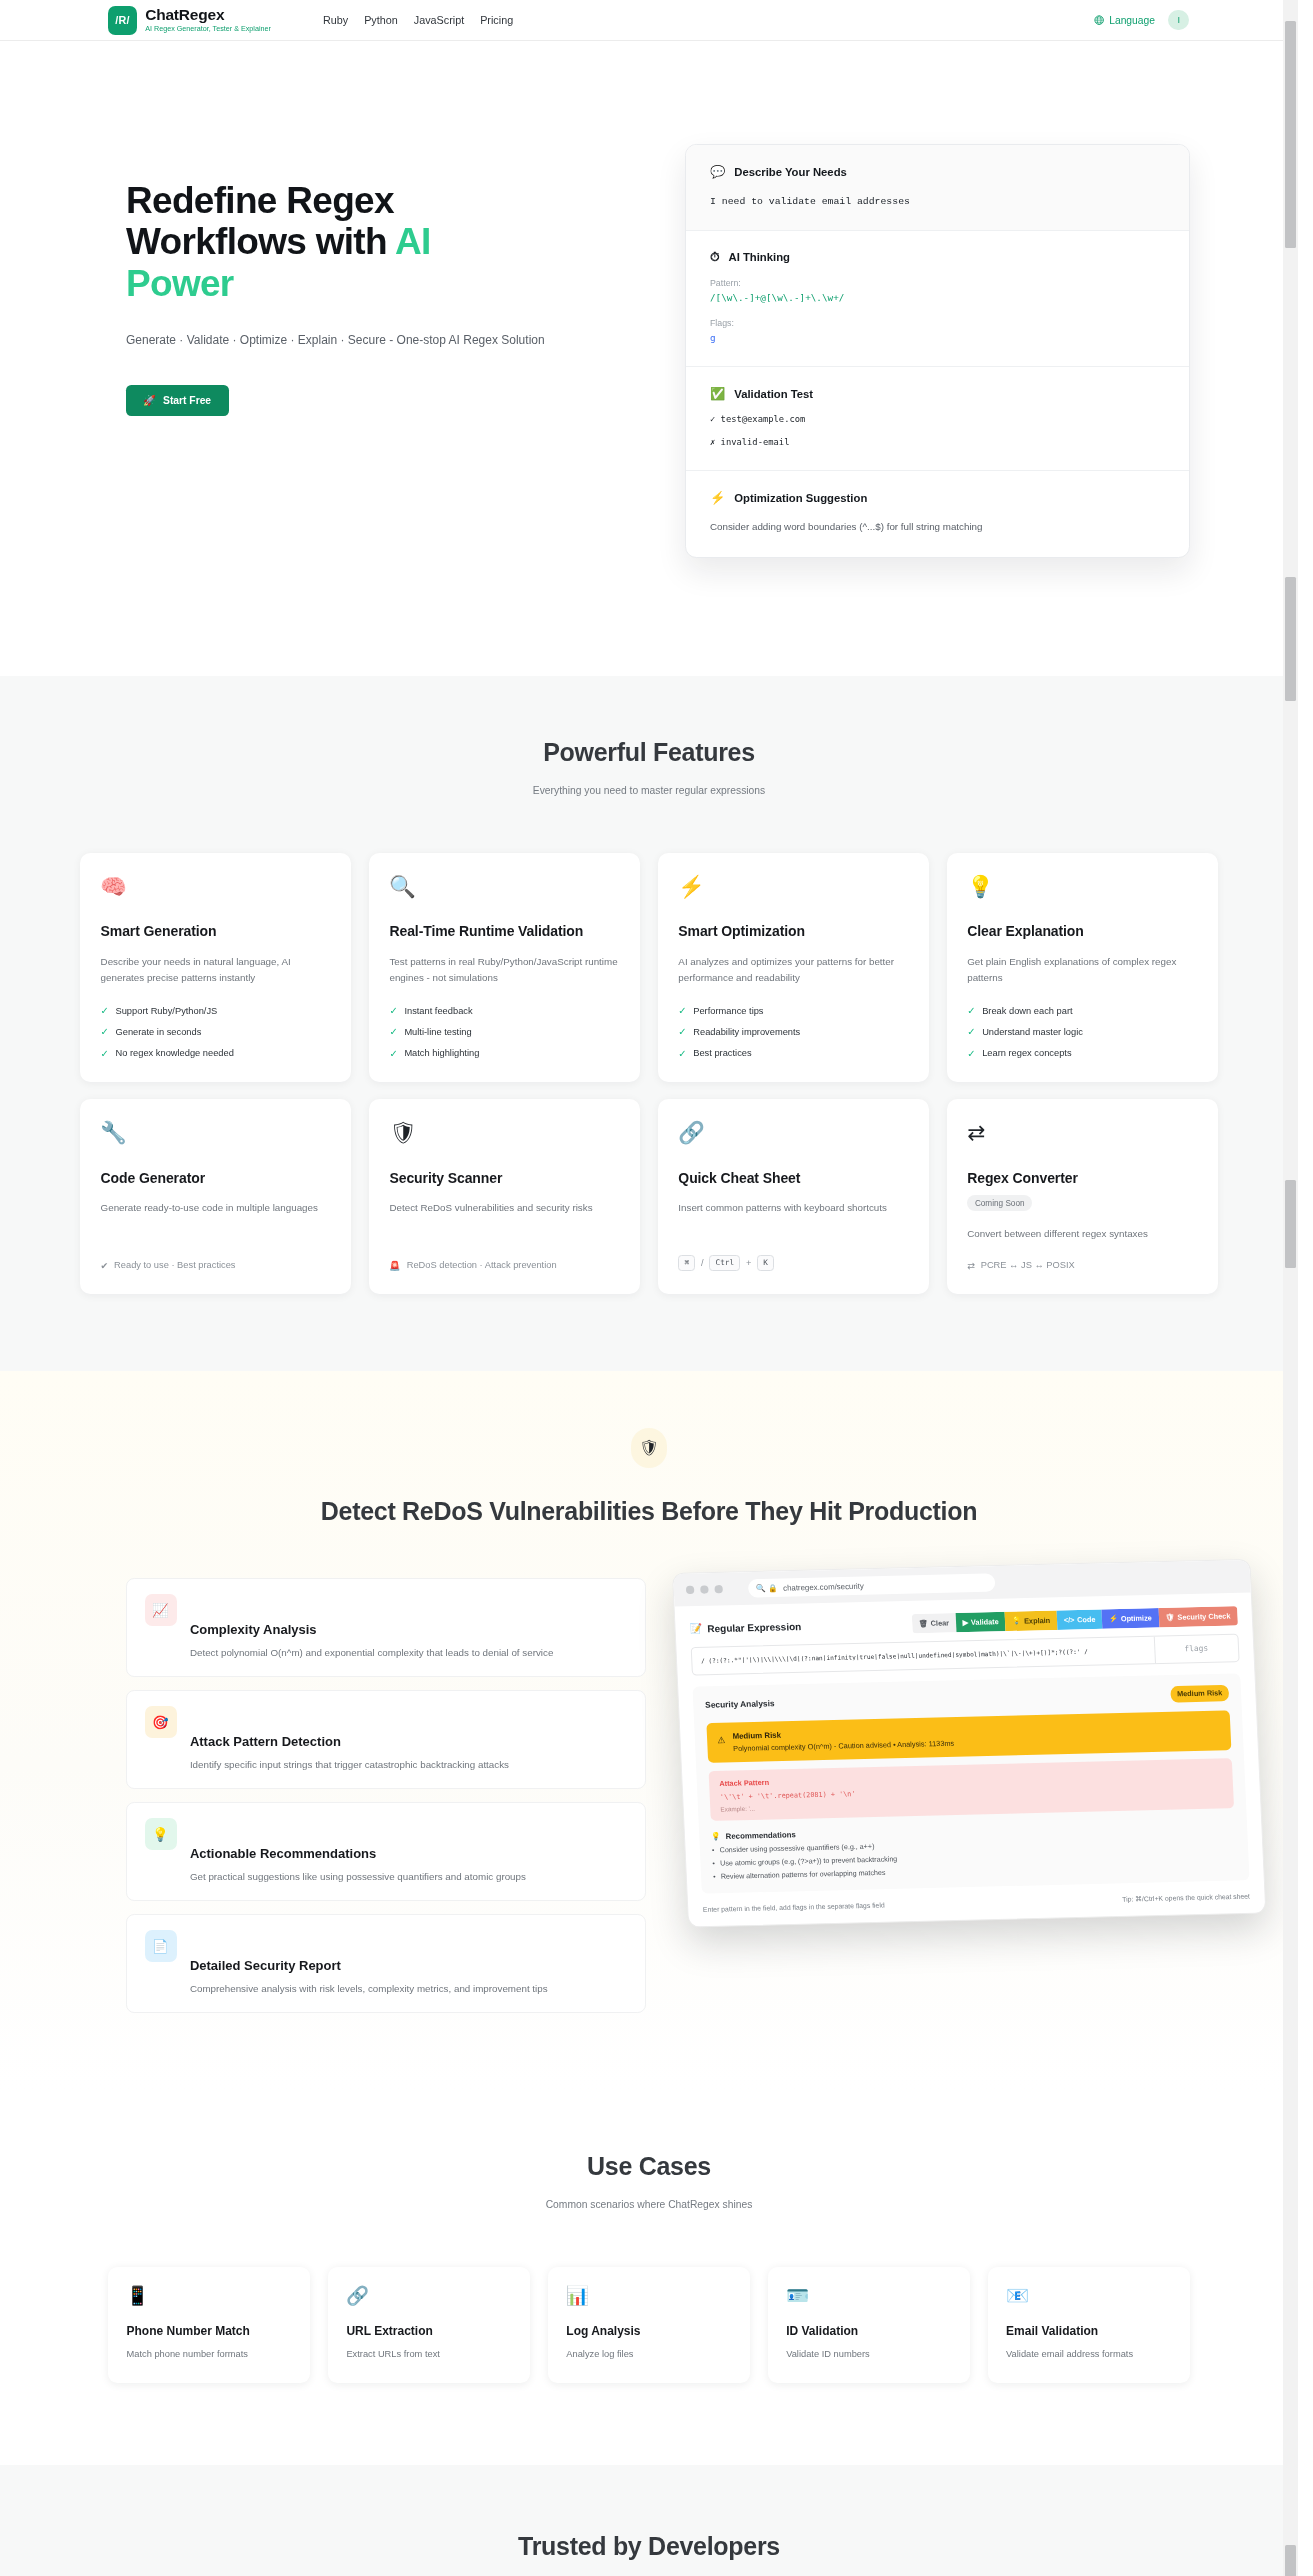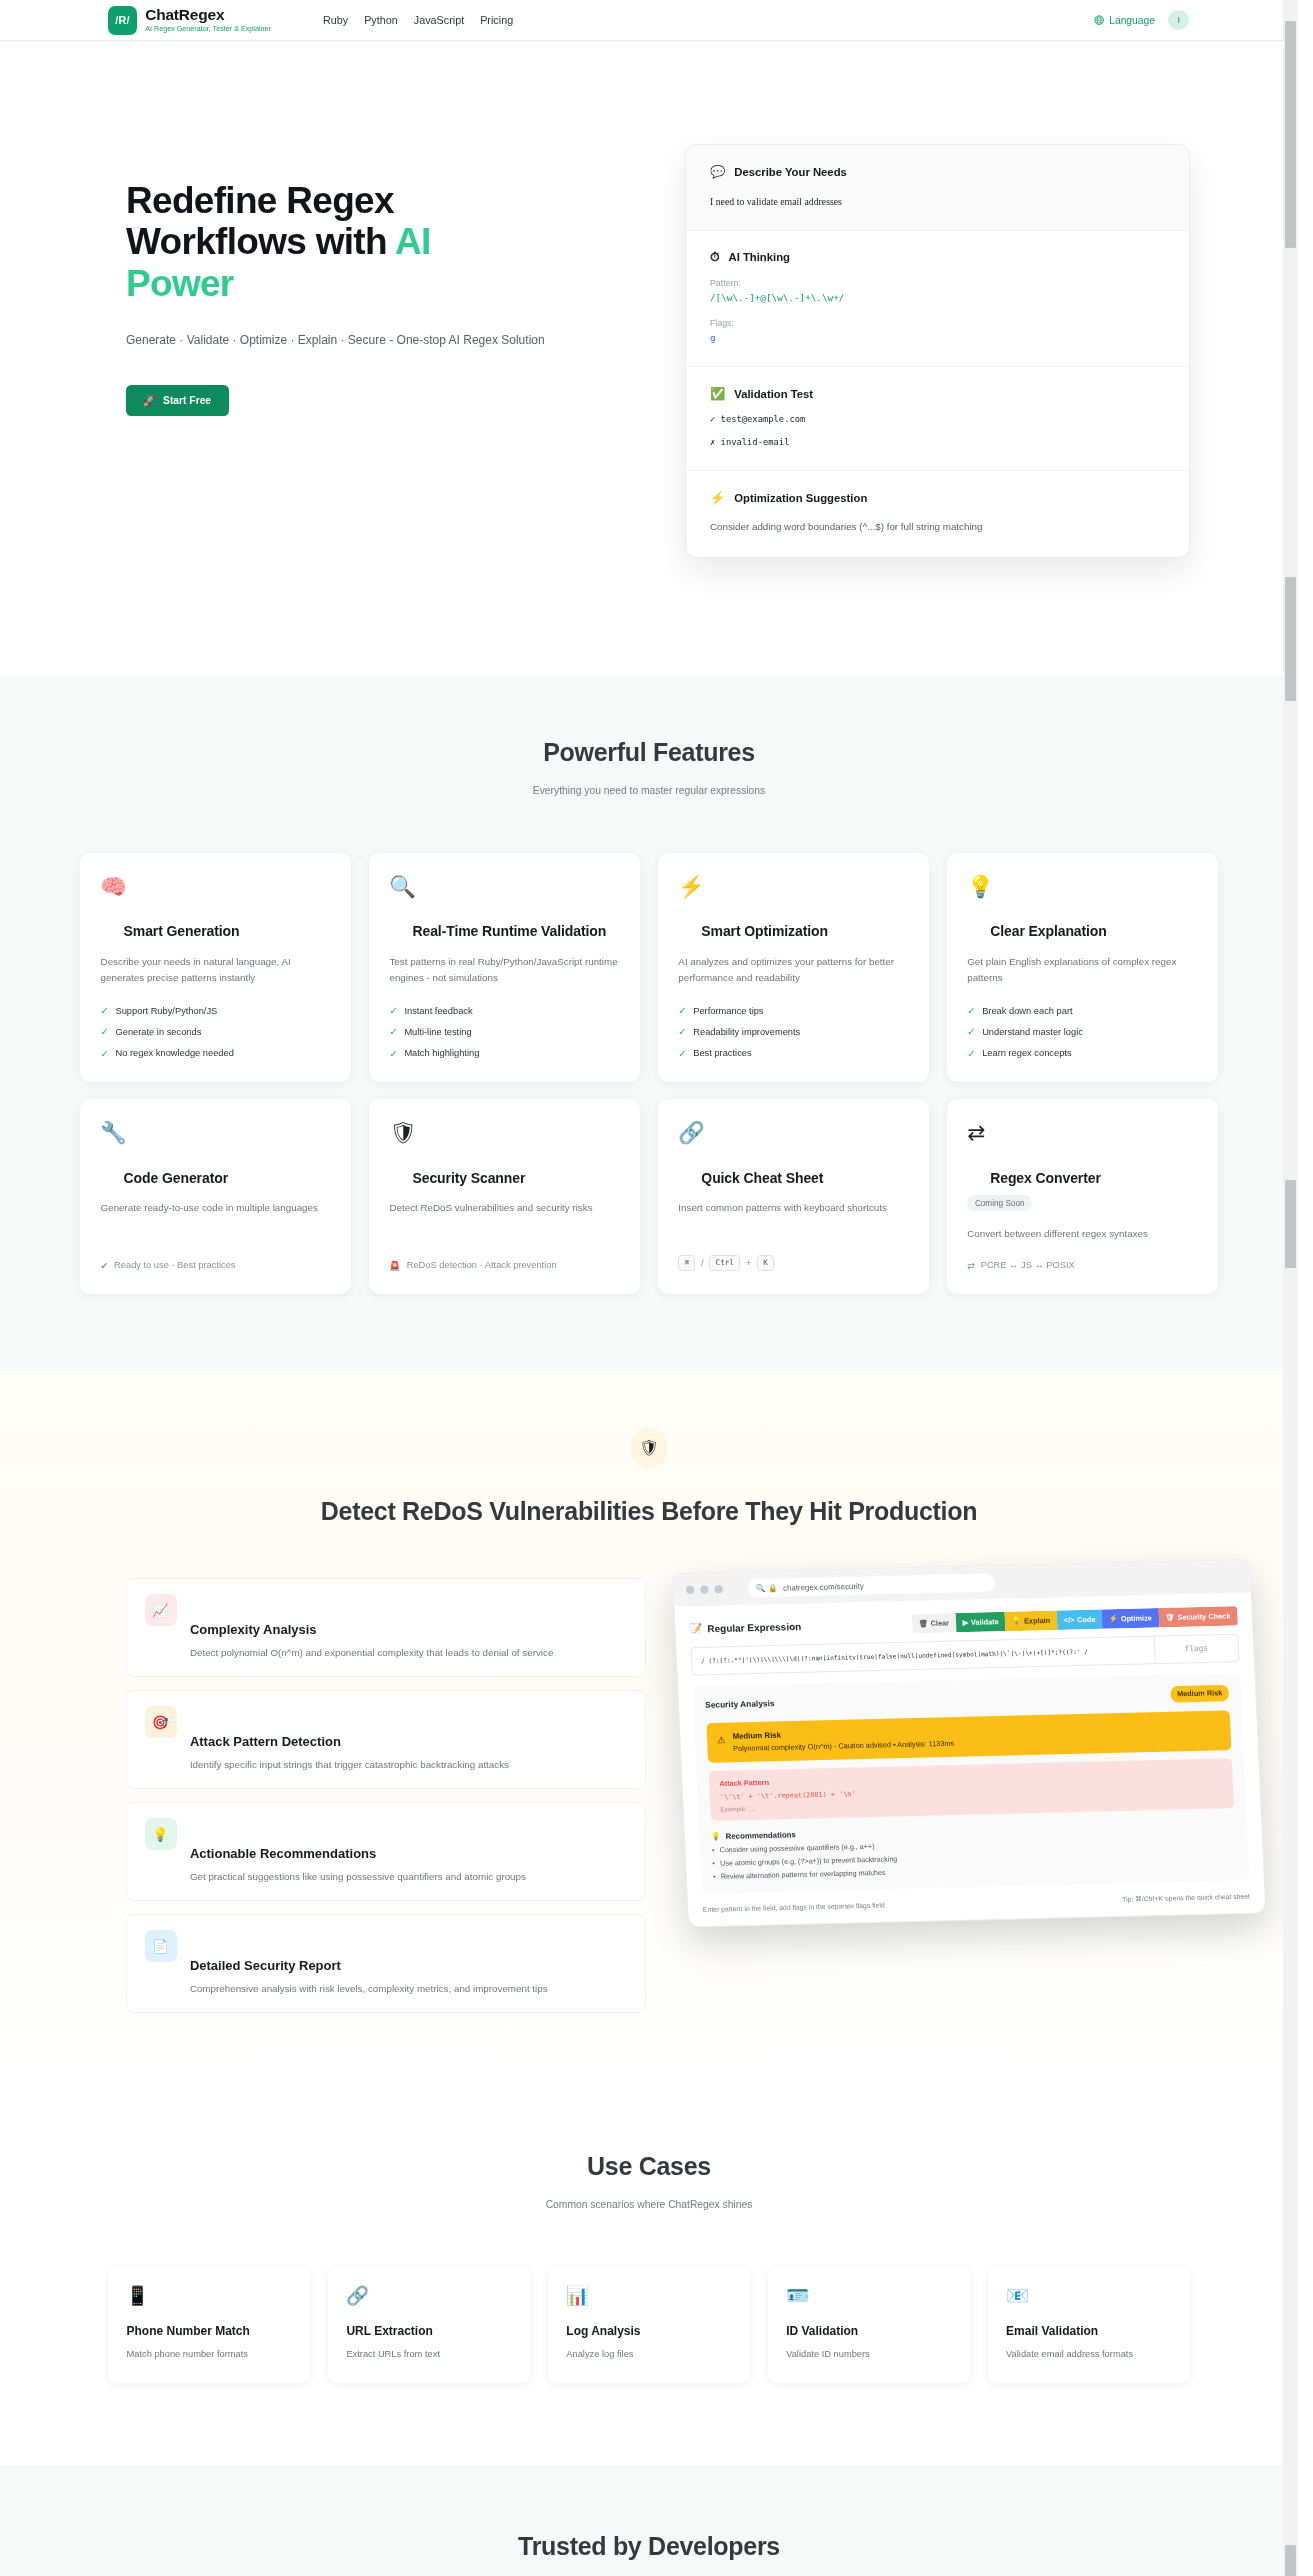--- a/index.html
+++ b/index.html
@@ -88,21 +88,21 @@
     border: 0.5px solid #e9ebee;
     border-radius: 11.3px;
     box-shadow: 0 13.4px 31px rgba(20,25,35,.09);
     overflow: hidden;
   }
   .demo-sec { padding: 20.6px 24px 23px; border-bottom: 0.5px solid #eef0f2; }
   .demo-sec:last-child { border-bottom: none; }
   .demo-sec.shaded { background: #fafafa; }
   .demo-head { display: flex; align-items: center; gap: 8.8px; font-size: 11.3px; font-weight: bold; color: #14181d; }
   .demo-emoji { font-size: 12.4px; line-height: 1; }
-  .demo-mono { font-family: Liberation Serif, serif; font-size: 9.8px; color: #20262d; margin-top: 17.5px; }
+  .demo-mono { font-family: Liberation Mono, monospace; font-size: 9.8px; color: #20262d; margin-top: 17.5px; }
   .demo-label { font-size: 8.8px; color: #9aa1a8; margin-top: 14.4px; }
   .demo-pattern { font-family: "DejaVu Sans Mono", monospace; font-size: 9.3px; color: #0e9f6e; margin-top: 4.6px; }
   .demo-flags { font-family: "DejaVu Sans Mono", monospace; font-size: 9.3px; color: #3b6ef5; margin-top: 4.6px; }
   .demo-testline { font-family: "DejaVu Sans Mono", monospace; font-size: 8.8px; color: #22272d; margin-top: 13.4px; }
   .demo-note { font-size: 9.8px; color: #5a6068; margin-top: 15.5px; line-height: 1.5;}
 
   
   .section-title { font-size: 25px; font-weight: bold; text-align: center; color: #35393e; letter-spacing: -0.3px;}
   .section-sub { font-size: 10.3px; text-align: center; color: #757b82; margin-top: 17.5px; }
 
@@ -118,21 +118,21 @@
   }
   .fcard {
     background: #ffffff; border-radius: 10.3px;
     box-shadow: 0 1.5px 8.2px rgba(20,25,35,.055);
     padding: 23px 20.6px 23px;
     min-height: 206px;
     display: flex; flex-direction: column;
   }
   .fcard.short { min-height: 170px; }
   .fcard-icon { font-size: 21.6px; line-height: 1; height: 30px; }
-  .fcard-title { font-size: 14px; font-weight: bold; color: #17191d; margin-top: 17.5px; letter-spacing: -0.1px; margin-left: 23px;}
+  .fcard-title { font-size: 14px; font-weight: bold; color: #17191d; margin-top: 17.5px; letter-spacing: -0.1px;}
   .fcard-desc { font-size: 9.8px; line-height: 1.62; color: #70767d; margin-top: 14.4px; }
   .fcard-list { margin-top: auto; padding-top: 19.6px; display: flex; flex-direction: column; gap: 10.3px; }
   .fcard-li { display: flex; gap: 6.7px; font-size: 9.3px; color: #2d3339; align-items: center;}
   .tick { color: #12b981; font-size: 9.8px; }
   .fcard-foot { margin-top: auto; padding-top: 18.5px; display:flex; align-items:center; gap:5.7px; font-size: 9.3px; color: #8b9198; }
   .badge-soon {
     display: inline-block; margin-top: 9.3px;
     background: #f0f1f2; color: #6a7077;
     font-size: 8.2px; padding: 3.6px 7.7px; border-radius: 8.2px;
   }

